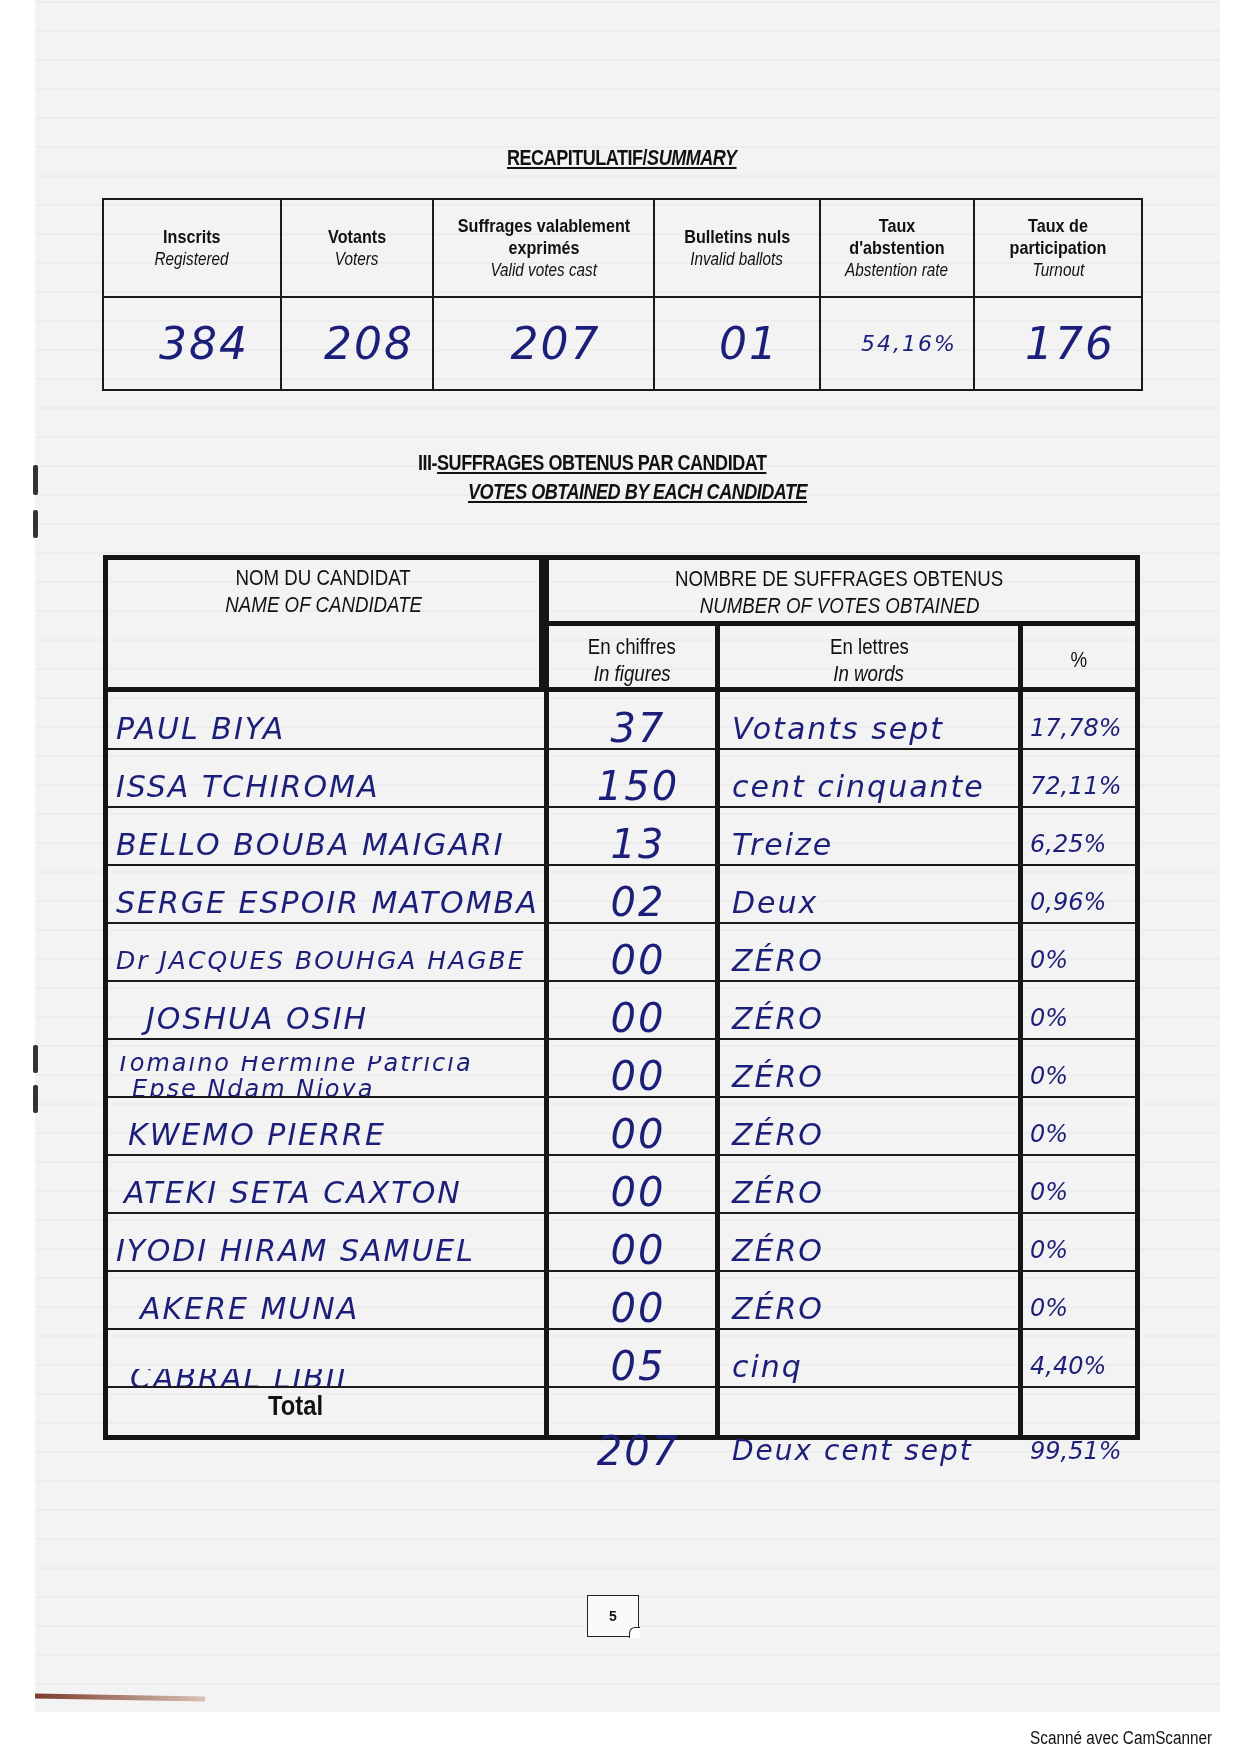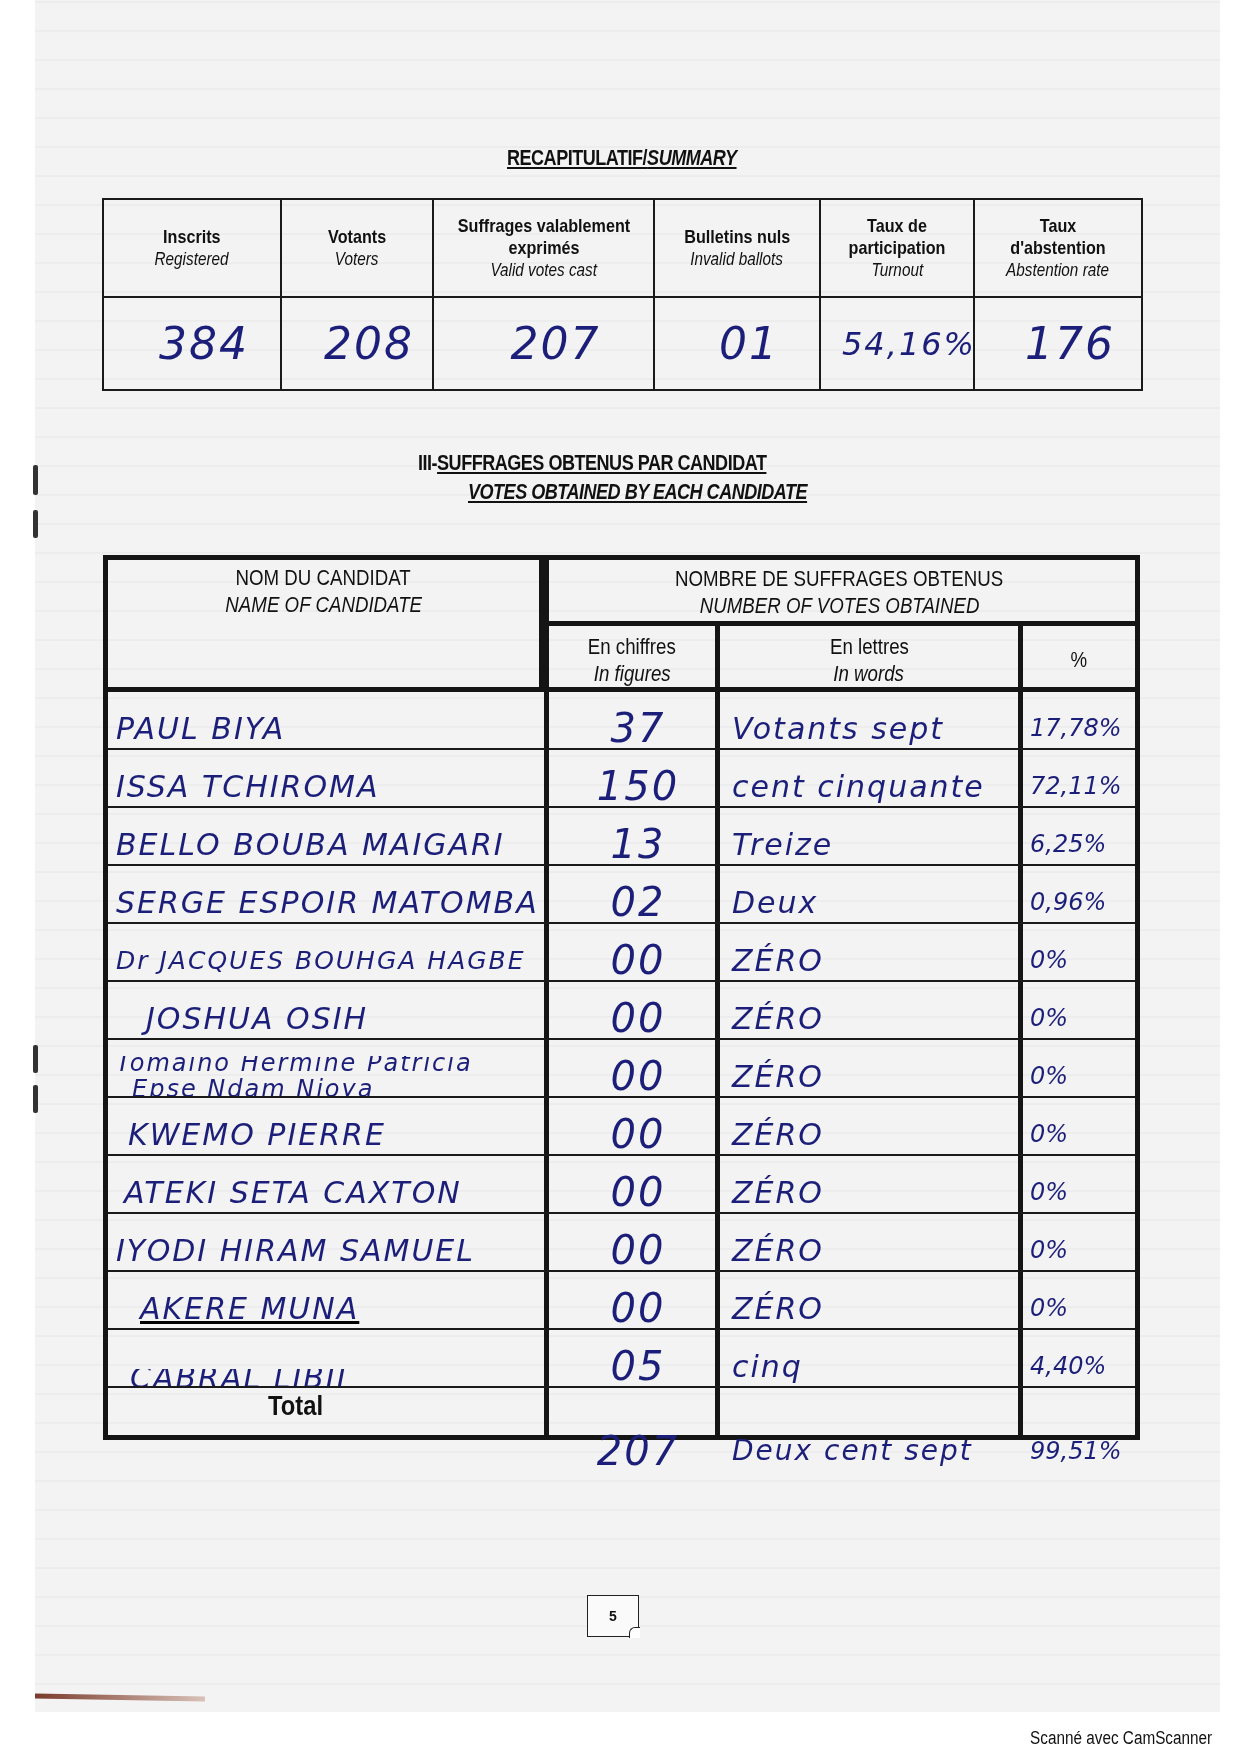--- a/index.html
+++ b/index.html
@@ -141,41 +141,41 @@
     </div>
     <div class="sum-cell">
       <span class="hd-fr" style="white-space:normal; width:260px;">Suffrages valablement exprimés</span>
       <span class="hd-en">Valid votes cast</span>
     </div>
     <div class="sum-cell">
       <span class="hd-fr">Bulletins nuls</span>
       <span class="hd-en">Invalid ballots</span>
     </div>
     <div class="sum-cell">
+      <span class="hd-fr" style="white-space:normal; width:140px;">Taux d'abstention</span>
+      <span class="hd-en">Abstention rate</span>
+    </div>
+    <div class="sum-cell">
       <span class="hd-fr" style="white-space:normal; width:140px;">Taux de participation</span>
       <span class="hd-en">Turnout</span>
     </div>
-    <div class="sum-cell">
-      <span class="hd-fr" style="white-space:normal; width:140px;">Taux d'abstention</span>
-      <span class="hd-en">Abstention rate</span>
-    </div>
     <div class="sum-cell val">
         <span class="hw">384</span>
       </div>
     <div class="sum-cell val">
         <span class="hw">208</span>
       </div>
     <div class="sum-cell val">
         <span class="hw">207</span>
       </div>
     <div class="sum-cell val">
         <span class="hw">01</span>
       </div>
     <div class="sum-cell val">
-        <span class="hw" style="font-size:32px;text-align:right;">54,16%</span>
+        <span class="hw" style="font-size:22px;text-align:right;">54,16%</span>
       </div>
     <div class="sum-cell val">
         <span class="hw">176</span>
       </div>
   </div>
 
   <div class="title" style="left:383px; top:450px; text-decoration:none;">
     <span>III-</span><span style="text-decoration:underline;">SUFFRAGES OBTENUS PAR CANDIDAT</span>
   </div>
   <div class="title" style="left:433px; top:479px;">
@@ -345,21 +345,21 @@
             <span class="hw">00</span>
           </div>
         <div class="cell c-word">
             <span class="hw">ZÉRO</span>
           </div>
         <div class="cell c-pct">
             <span class="hw">0%</span>
           </div>
       </div>
       <div class="row">
-        <div class="cell c-name" style="padding-left:24px;text-decoration:underline;">
+        <div class="cell c-name" style="padding-left:24px;">
             <span class="hw">AKERE MUNA</span>
           </div>
         <div class="cell c-fig">
             <span class="hw">00</span>
           </div>
         <div class="cell c-word">
             <span class="hw">ZÉRO</span>
           </div>
         <div class="cell c-pct">
             <span class="hw">0%</span>

